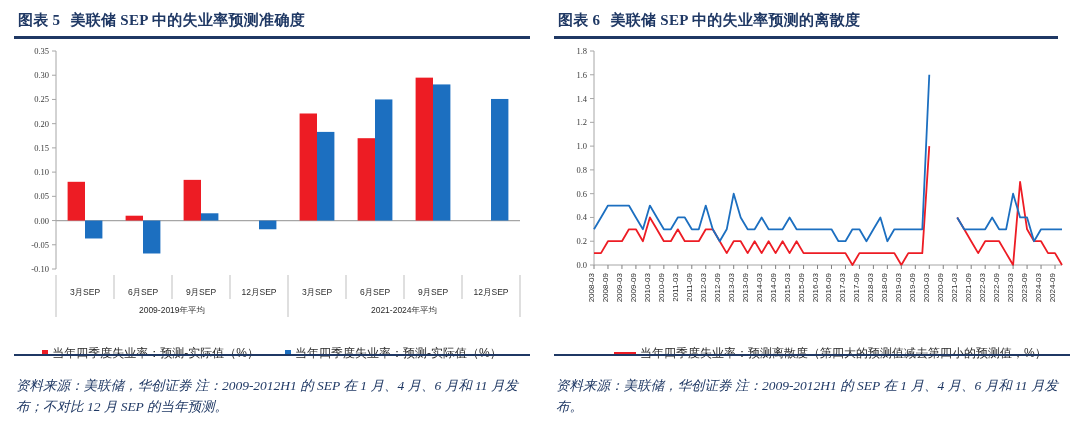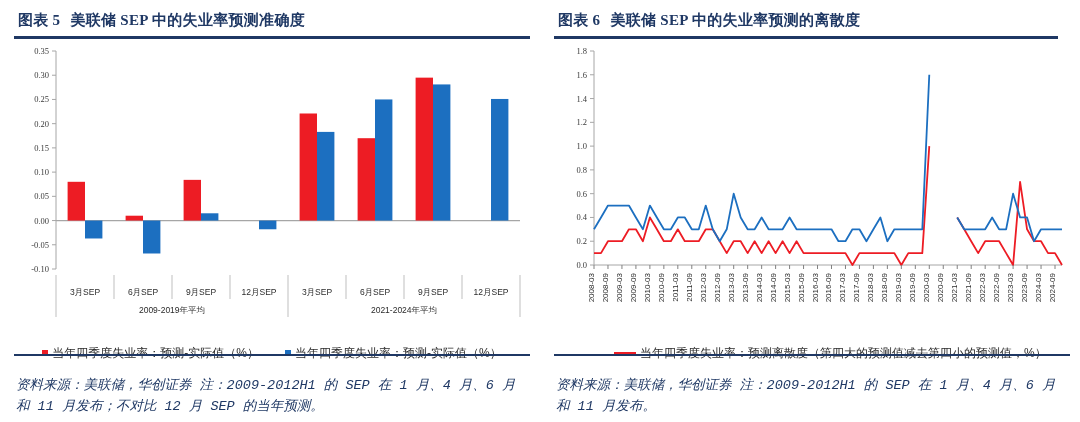--- a/index.html
+++ b/index.html
@@ -18,21 +18,21 @@
     font-weight:bold;font-size:15px;color:#1f3864;
     letter-spacing:.3px;
     padding:11px 0 6px 4px;white-space:nowrap;
   }
   .fig-title .num{padding:0 10px 0 4px;}
   .rule-top{height:2.5px;background:#1f3864;margin:0 0 4px 0;}
   .rule-bottom{height:2.5px;background:#1f3864;position:absolute;left:14px;right:10px;bottom:66px;}
 
   .note{
     position:absolute;left:16px;right:12px;bottom:4px;
-    font-family:Liberation Mono, monospace;
+    font-family:Liberation Serif, serif;
     font-style:italic;font-size:13.5px;color:#1f3864;line-height:1.55;
   }
 
   .plotwrap{position:relative;height:300px;}
   svg{display:block;}
   .axislabel{font-family:"Liberation Serif",serif;font-size:8.5px;fill:#3a3a3a;}
   .xlabel{font-family:"Liberation Sans",sans-serif;font-size:8px;fill:#2b2b2b;}
   .xlabel-cn{font-family:"Liberation Sans",sans-serif;font-size:8.5px;fill:#2b2b2b;}
   .grouplabel{font-family:"Liberation Sans",sans-serif;font-size:8.5px;fill:#2b2b2b;}
   .legend-row{display:flex;justify-content:center;gap:26px;margin-top:2px;}

